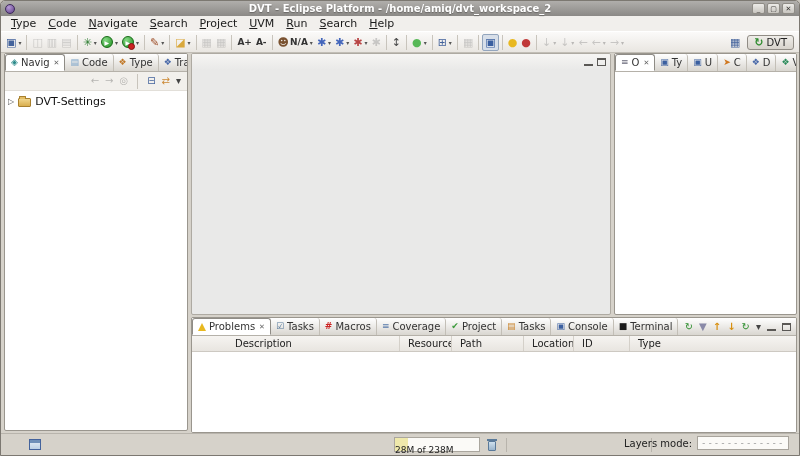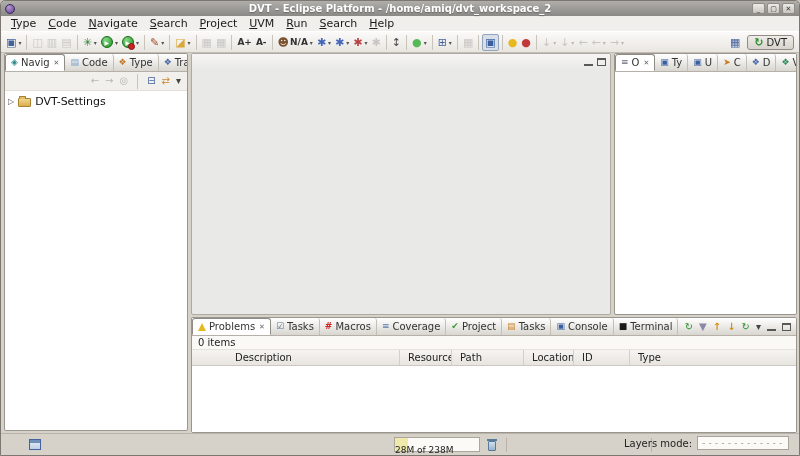--- a/index.html
+++ b/index.html
@@ -374,21 +374,20 @@
         <span class="vicon c-refresh">↻</span>
         <span class="vicon c-filter">▼</span>
         <span class="vicon c-arrow">↑</span>
         <span class="vicon c-arrow">↓</span>
         <span class="vicon c-refresh">↻</span>
         <span class="vicon">▾</span>
         <span class="mmin"></span>
         <span class="mmax"></span>
       </span>
     </div>
-    <div class="count-row">0 items</div>
     <div class="header-row">
       <span class="hcell" style="width:173px;margin-left:35px;">Description</span>
       <span class="hcell" style="width:52px;">Resource</span>
       <span class="hcell" style="width:72px;">Path</span>
       <span class="hcell" style="width:50px;">Location</span>
       <span class="hcell" style="width:56px;">ID</span>
       <span class="hcell" style="flex:1;border-right:none;">Type</span>
     </div>
     <div class="table-body"></div>
   </div>

